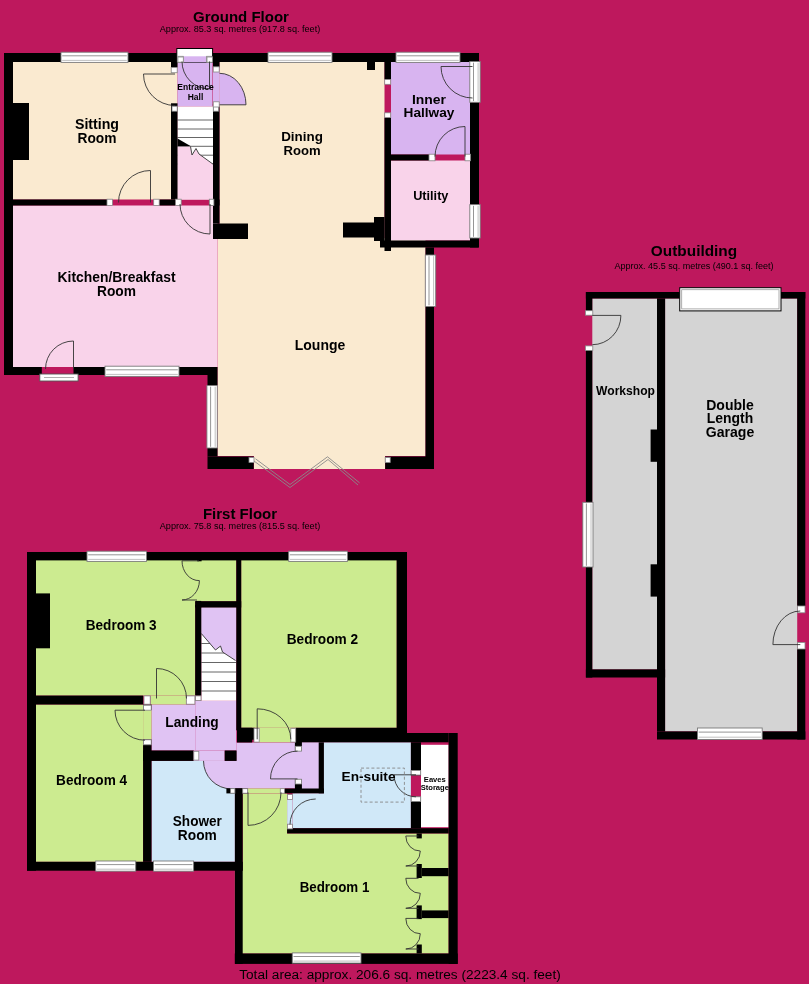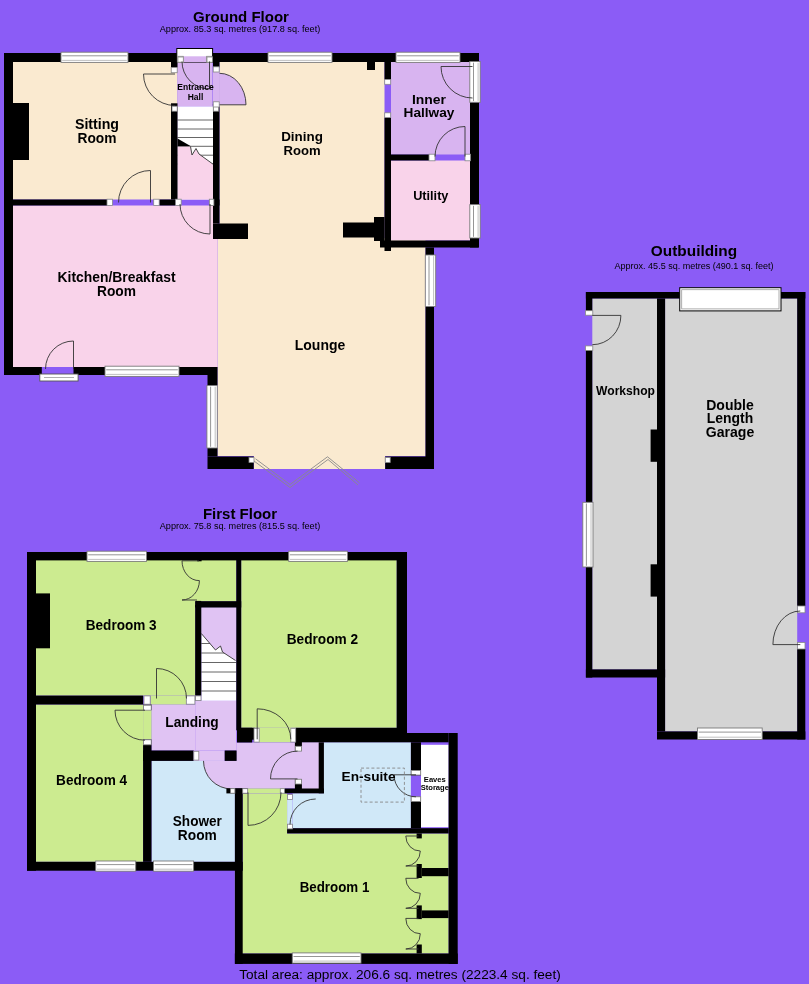--- a/index.html
+++ b/index.html
@@ -1,16 +1,16 @@
 <!DOCTYPE html>
 <html><head>
 <meta charset="utf-8">
 <style>
 html,body{margin:0;padding:0;background:#ffffff;}
-#page{position:relative;width:809px;height:984px;background:#8b5cf6;font-family:"Liberation Sans",sans-serif;}
+#page{position:relative;width:809px;height:984px;background:#be185d;font-family:"Liberation Sans",sans-serif;}
 svg{display:block}
 text{font-family:"Liberation Sans",sans-serif;fill:#000;}
 .t{font-weight:bold;font-size:15px;text-anchor:middle}
 .s{font-size:9.2px;text-anchor:middle}
 .r{font-weight:bold;font-size:15.5px;text-anchor:middle}
 .r2{font-weight:bold;font-size:13.4px;text-anchor:middle}
 .w{font-weight:bold;font-size:13px;text-anchor:middle}
 .g{font-weight:bold;font-size:14px;text-anchor:middle}
 .m{font-weight:bold;font-size:8.5px;text-anchor:middle}
 .m2{font-weight:bold;font-size:7.6px;text-anchor:middle}

